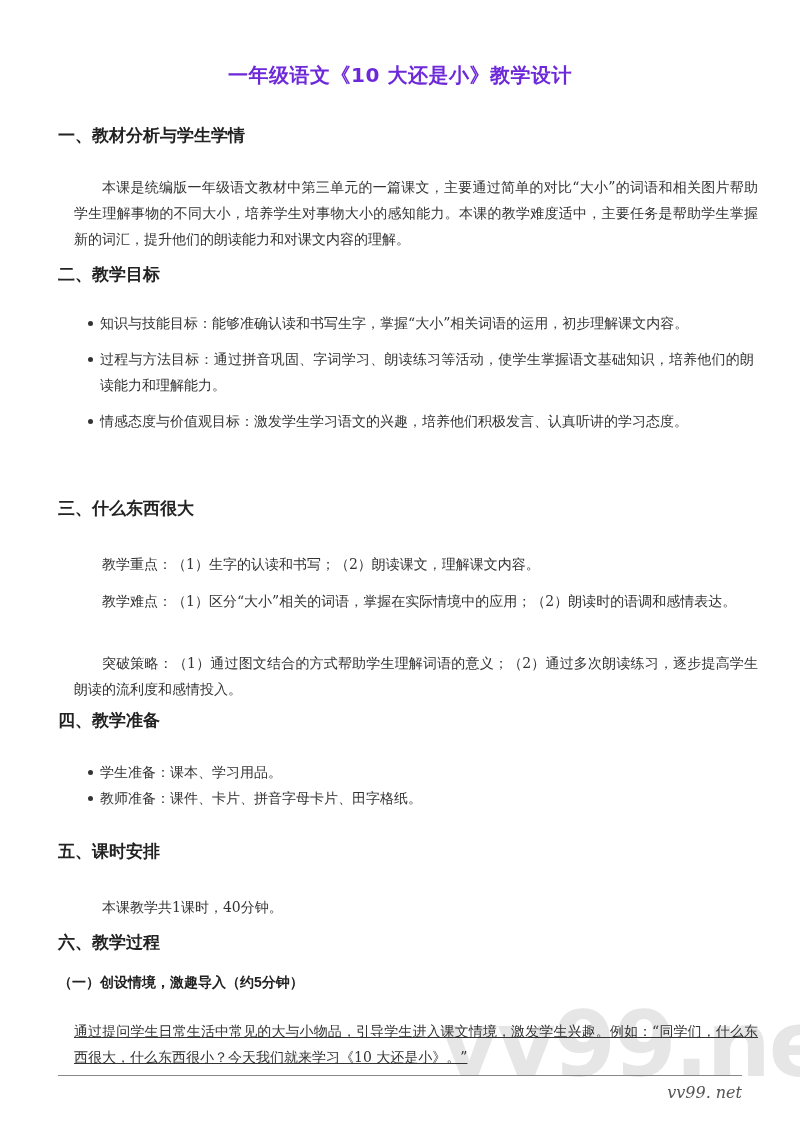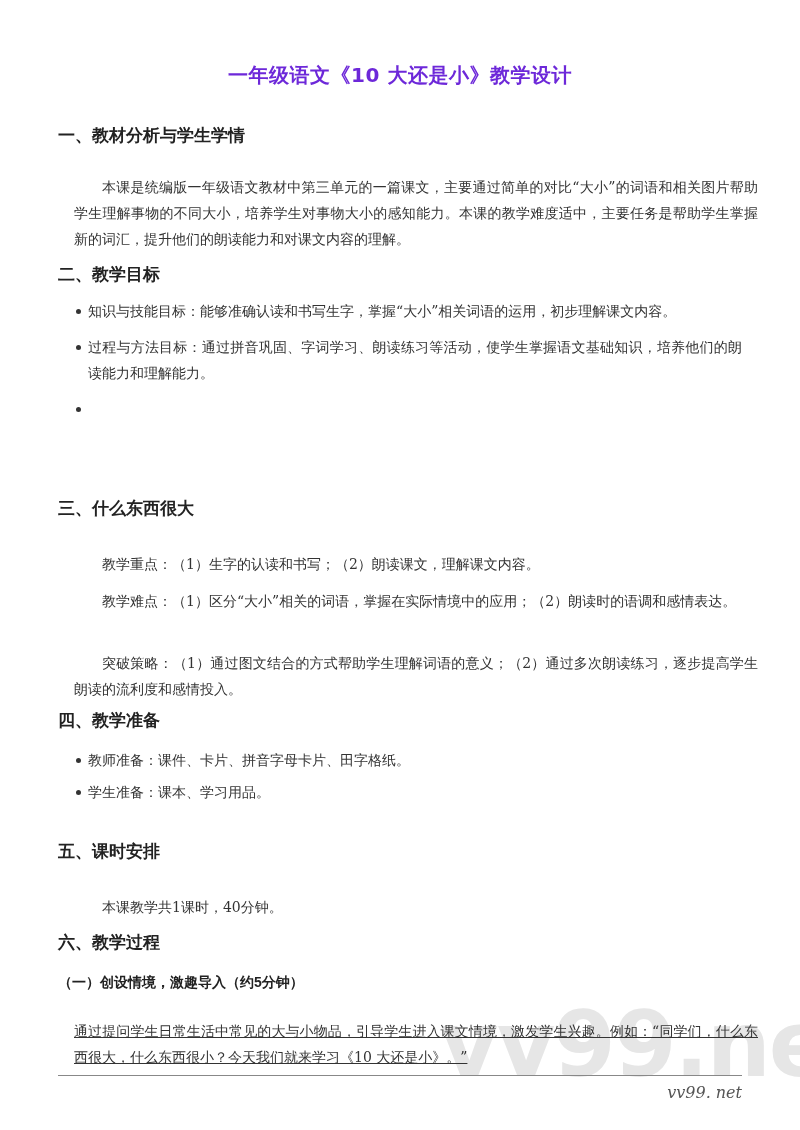--- a/index.html
+++ b/index.html
@@ -19,21 +19,21 @@
   }
   .h3 {
     position: absolute; left: 0; font-family: Liberation Sans, sans-serif;
     font-size: 14px; font-weight: bold; color: #222;
   }
   .para {
     position: absolute; left: 0; width: 684px; font-size: 14px; line-height: 26px;
     text-indent: 28px; text-align: justify; margin: 16px;
   }
   .para.noindent { text-indent: 0; text-decoration: underline; }
-  ul.bullets { position: absolute; left: 0; width: 684px; margin: 0; padding: 0; list-style: none; }
+  ul.bullets { position: absolute; left: 0; width: 684px; margin: 12px; padding: 0; list-style: none; }
   ul.bullets li {
     position: relative; padding-left: 30px; font-size: 14px; line-height: 26px; text-align: justify;
   }
   ul.bullets li .dot {
     position: absolute; left: 18px; top: 11px; width: 5px; height: 5px; border-radius: 50%; background: #333;
   }
   .watermark {
     position: absolute; left: 440px; top: 1000px; font-family: "DejaVu Sans", "Liberation Sans", sans-serif;
     font-size: 90px; font-weight: bold; color: #e6e6e6; letter-spacing: -2px; z-index: 0; line-height: 1;
   }
@@ -52,32 +52,32 @@
 <div class="page content">
   <div class="title">一年级语文《10 大还是小》教学设计</div>
 
   <div class="h2" style="top:124px">一、教材分析与学生学情</div>
   <p class="para" style="top:158px">本课是统编版一年级语文教材中第三单元的一篇课文，主要通过简单的对比“大小”的词语和相关图片帮助学生理解事物的不同大小，培养学生对事物大小的感知能力。本课的教学难度适中，主要任务是帮助学生掌握新的词汇，提升他们的朗读能力和对课文内容的理解。</p>
 
   <div class="h2" style="top:263px">二、教学目标</div>
   <ul class="bullets" style="top:298px">
     <li style="margin-bottom:10px"><span class="dot"></span><span>知识与技能目标：能够准确认读和书写生字，掌握“大小”相关词语的运用，初步理解课文内容。</span></li>
     <li style="margin-bottom:10px"><span class="dot"></span><span>过程与方法目标：通过拼音巩固、字词学习、朗读练习等活动，使学生掌握语文基础知识，培养他们的朗读能力和理解能力。</span></li>
-    <li><span class="dot"></span></li>
+    <li><span class="dot"></span><span>情感态度与价值观目标：激发学生学习语文的兴趣，培养他们积极发言、认真听讲的学习态度。</span></li>
   </ul>
 
   <div class="h2" style="top:497px">三、什么东西很大</div>
   <p class="para" style="top:535px">教学重点：（1）生字的认读和书写；（2）朗读课文，理解课文内容。</p>
   <p class="para" style="top:572px">教学难点：（1）区分“大小”相关的词语，掌握在实际情境中的应用；（2）朗读时的语调和感情表达。</p>
   <p class="para" style="top:634px">突破策略：（1）通过图文结合的方式帮助学生理解词语的意义；（2）通过多次朗读练习，逐步提高学生朗读的流利度和感情投入。</p>
 
   <div class="h2" style="top:709px">四、教学准备</div>
   <ul class="bullets" style="top:747px">
+    <li><span class="dot"></span><span>学生准备：课本、学习用品。</span></li>
     <li style="margin-bottom:6px"><span class="dot"></span><span>教师准备：课件、卡片、拼音字母卡片、田字格纸。</span></li>
-    <li><span class="dot"></span><span>学生准备：课本、学习用品。</span></li>
   </ul>
 
   <div class="h2" style="top:840px">五、课时安排</div>
   <p class="para" style="top:878px">本课教学共1课时，40分钟。</p>
 
   <div class="h2" style="top:931px">六、教学过程</div>
   <div class="h3" style="top:974px">（一）创设情境，激趣导入（约5分钟）</div>
   <p class="para noindent" style="top:1002px">通过提问学生日常生活中常见的大与小物品，引导学生进入课文情境，激发学生兴趣。例如：“同学们，什么东西很大，什么东西很小？今天我们就来学习《10 大还是小》。”</p>
 </div>
 

